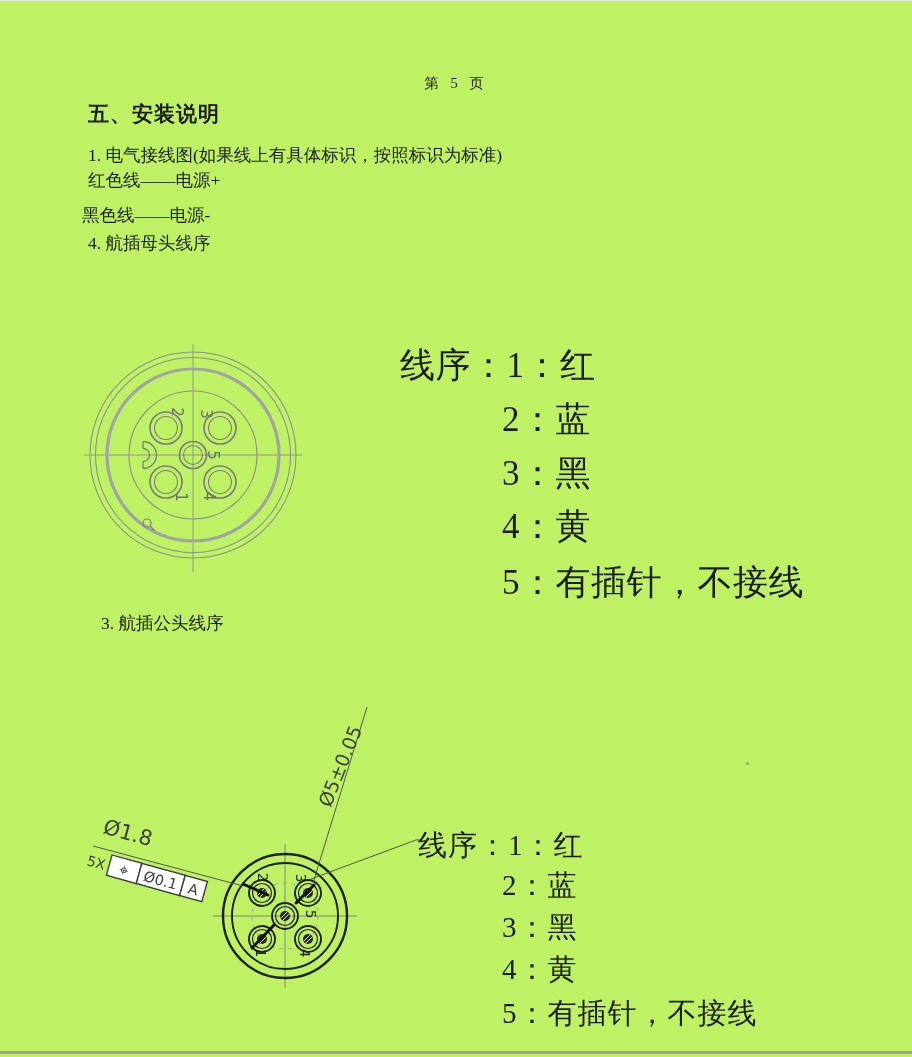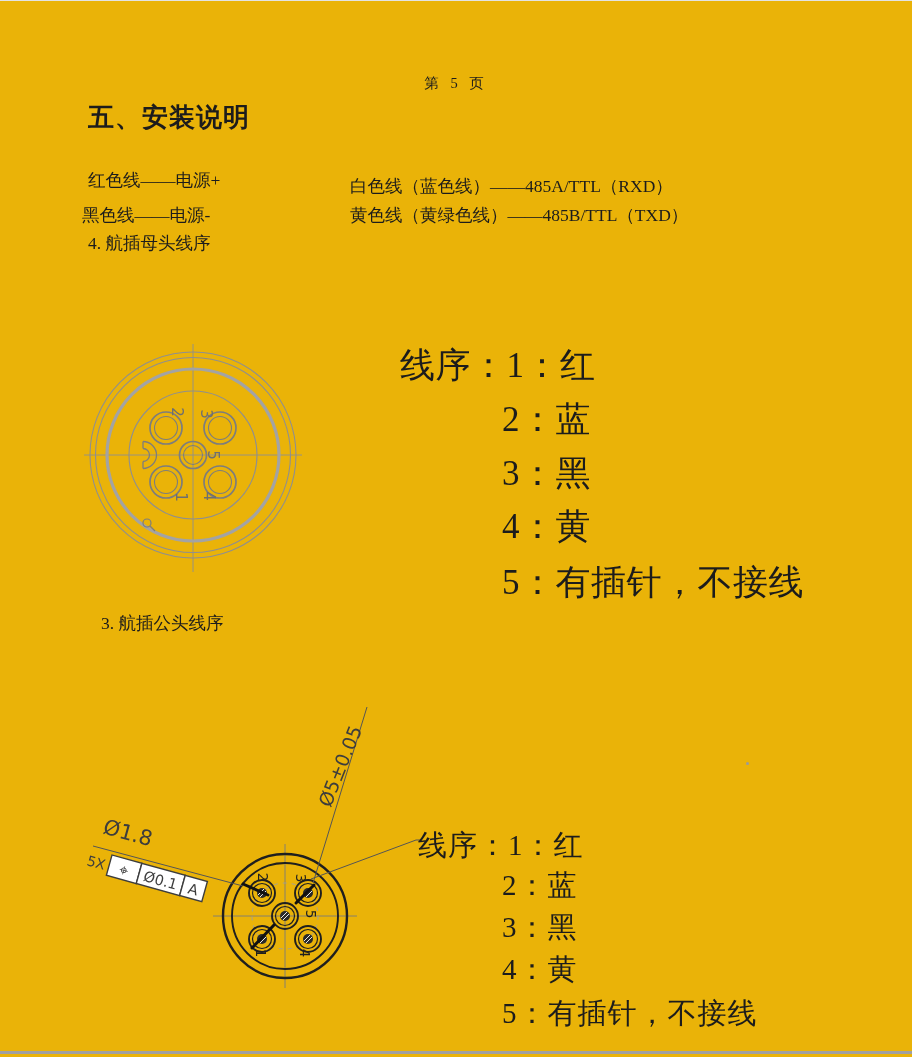--- a/index.html
+++ b/index.html
@@ -1,44 +1,43 @@
 <!DOCTYPE html>
 <html><head>
 <meta charset="utf-8">
 <style>
   html,body{margin:0;padding:0;background:#fff;}
-  .page{position:relative;width:912px;height:1057px;background:#eab308;overflow:hidden;
+  .page{position:relative;width:912px;height:1057px;background:#bef264;overflow:hidden;
         font-family:"Liberation Serif","DejaVu Serif",serif;color:#1c1c1c;}
   .abs{position:absolute;}
   .pagenum{left:0;right:0;top:74px;text-align:center;font-size:14.5px;letter-spacing:4px;}
-  .title{left:88px;top:100px;font-size:26px;font-weight:bold;letter-spacing:1px;white-space:nowrap;}
+  .title{left:88px;top:100px;font-size:21px;font-weight:bold;letter-spacing:1px;white-space:nowrap;}
   .h{font-size:17.5px;white-space:nowrap;}
   .w1{font-size:35px;white-space:nowrap;letter-spacing:0.5px;}
   .w2{font-size:29px;white-space:nowrap;letter-spacing:1px;}
   svg.draw{position:absolute;overflow:visible;}
   svg text{font-family:"DejaVu Sans","Liberation Sans",sans-serif;}
   .edge-top{left:0;right:0;top:0;height:1px;background:#e3e3e3;}
   .edge-bottom{left:0;right:0;top:1051px;height:3px;background:#a0a0a0;}
   .speck{left:746px;top:762px;width:3px;height:3px;background:#9a9a9a;border-radius:50%;}
 </style>
 </head>
 <body>
 
 <div class="page">
 
   <div class="abs edge-top"></div>
 
   <div class="abs pagenum">第 5 页</div>
 
   <div class="abs title">五、安装说明</div>
 
+  <div class="abs h" style="left:88px;top:143px">1. 电气接线图(如果线上有具体标识，按照标识为标准)</div>
   <div class="abs h" style="left:88px;top:168px">红色线——电源+</div>
-  <div class="abs h" style="left:350px;top:174px">白色线（蓝色线）——485A/TTL（RXD）</div>
   <div class="abs h" style="left:82px;top:203px">黑色线——电源-</div>
-  <div class="abs h" style="left:350px;top:203px">黄色线（黄绿色线）——485B/TTL（TXD）</div>
 
   <div class="abs h" style="left:88px;top:231px">4. 航插母头线序</div>
 
   <svg class="draw" style="left:60px;top:325px" width="270" height="260" viewBox="60 325 270 260">
     <defs>
       <g id="fempin">
         <circle r="16" fill="none" stroke="#7d7d7d" stroke-width="1.7"></circle>
         <circle r="11.5" fill="none" stroke="#7d7d7d" stroke-width="1.1"></circle>
       </g>
     </defs>

